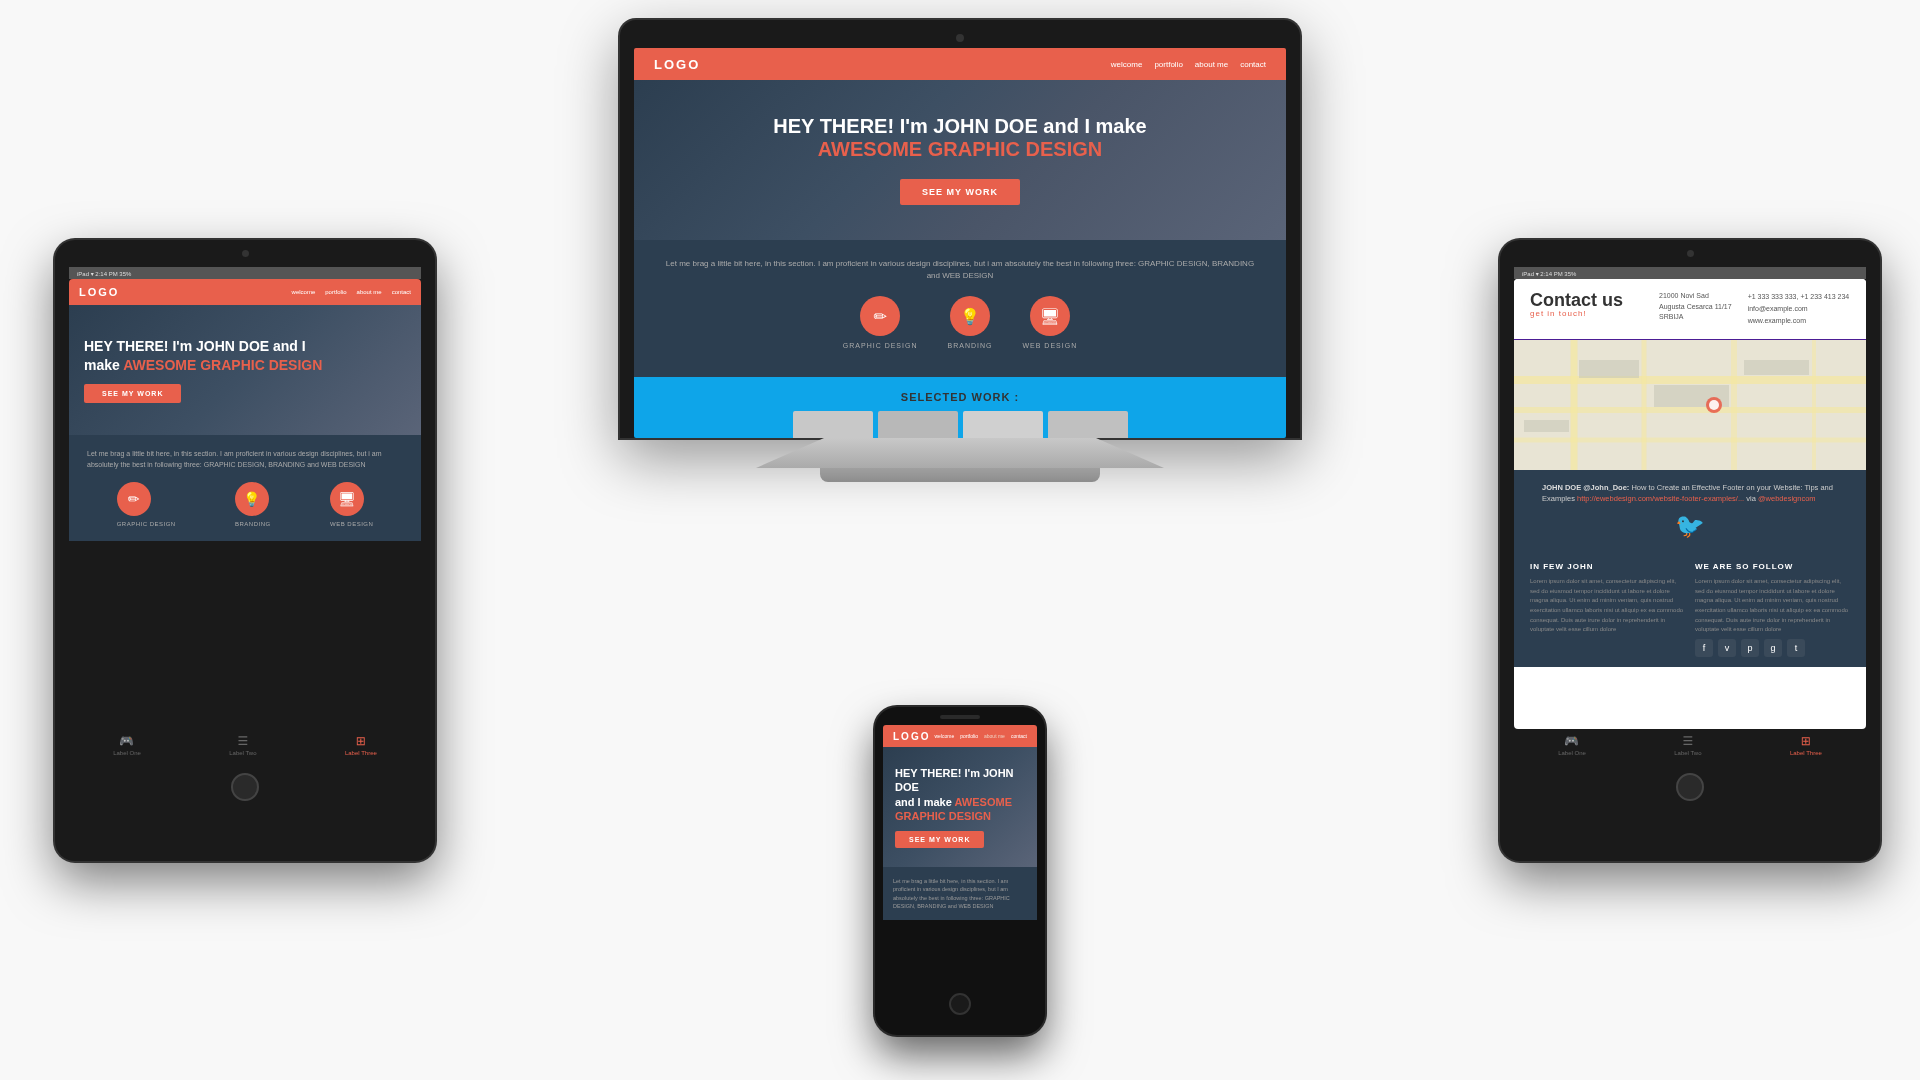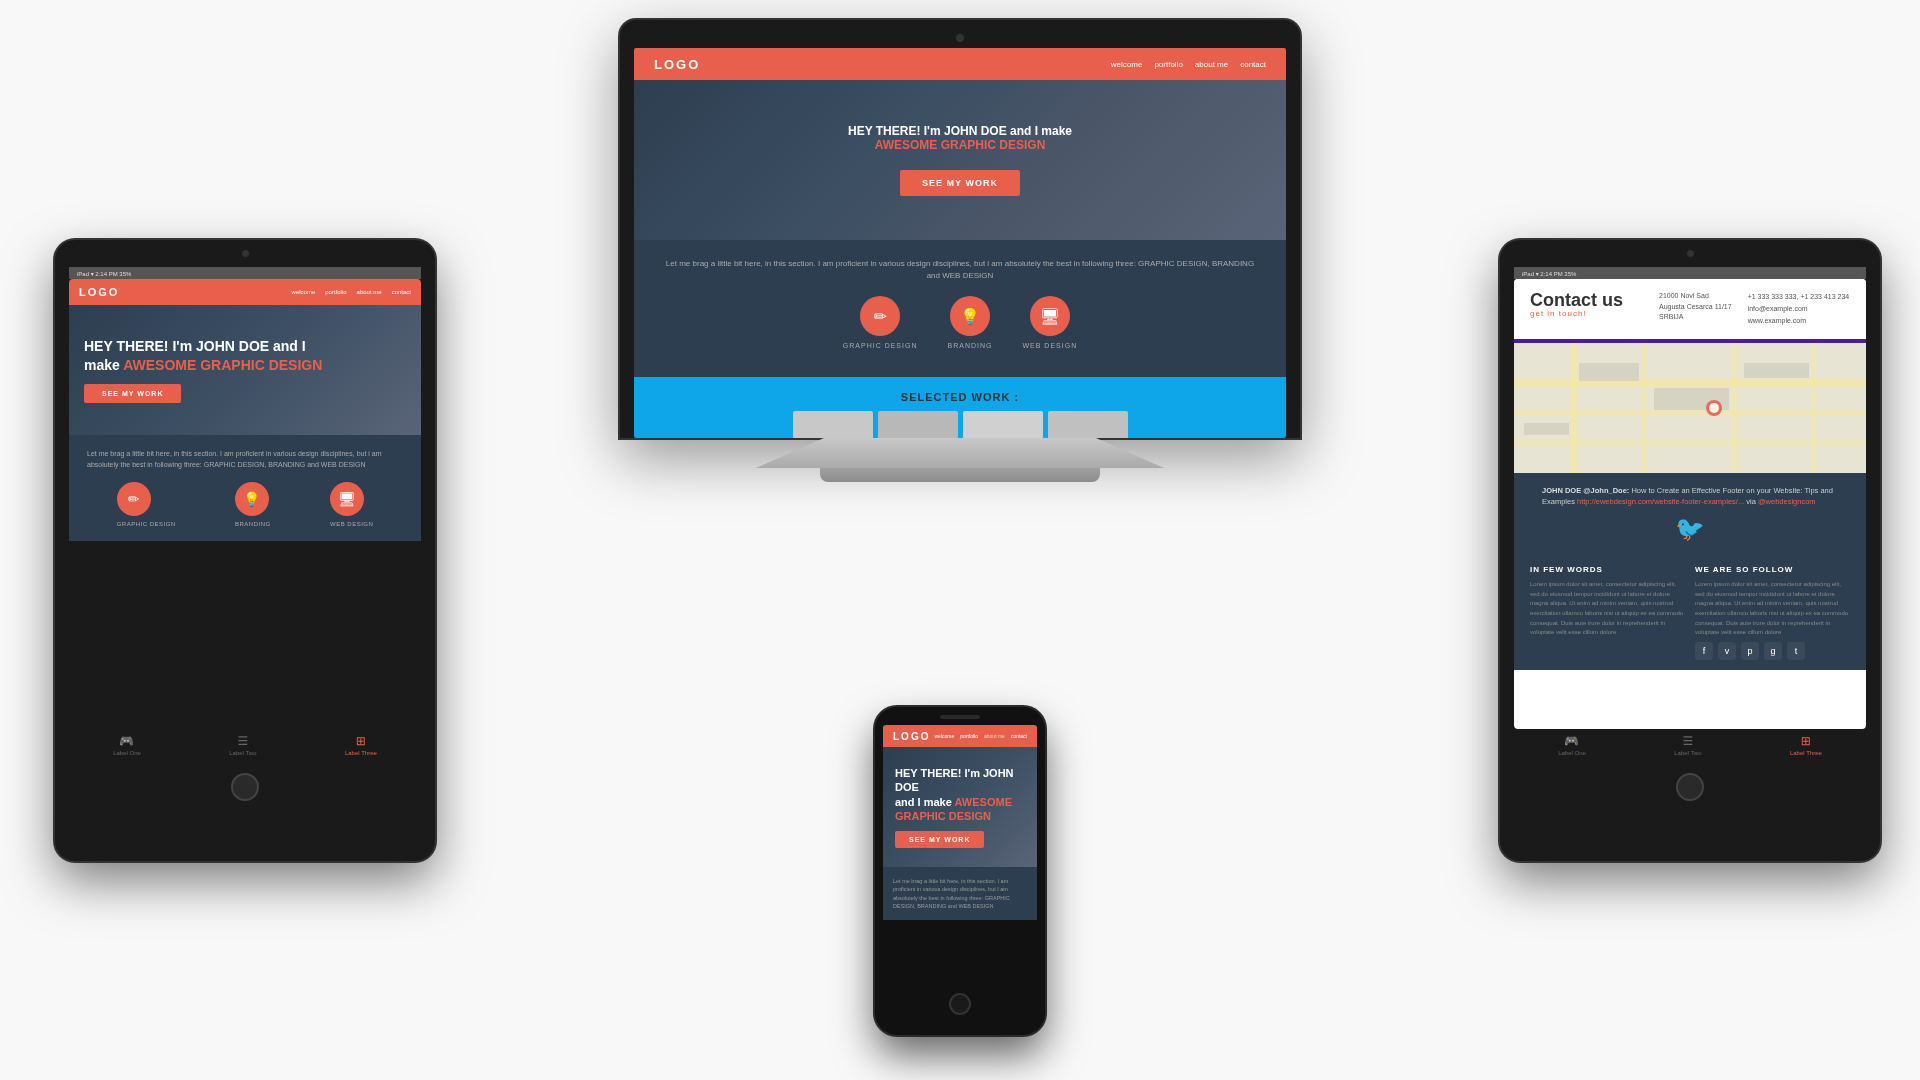--- a/index.html
+++ b/index.html
@@ -195,21 +195,21 @@
       display: flex;
       flex-direction: column;
       align-items: center;
       justify-content: center;
       text-align: center;
       padding: 20px;
     }
 
     .hero-title {
       color: white;
-      font-size: 12px;
+      font-size: 20px;
       font-weight: bold;
       margin-bottom: 4px;
     }
 
     .hero-accent {
       color: #e8604c;
     }
 
     .hero-btn {
       background: #e8604c;
@@ -370,21 +370,21 @@
 
     
     .contact-page {
       background: white;
       height: 100%;
     }
 
     .contact-header {
       background: white;
       padding: 12px 16px;
-      border-bottom: 4px solid #4c1d95;
+      border-bottom: 1px solid #4c1d95;
       display: flex;
       gap: 36px;
     }
 
     .contact-title-block {
       flex: 0 0 auto;
     }
 
     .contact-title-text {
       font-size: 18px;
@@ -801,21 +801,21 @@
 
           <div class="contact-twitter-section">
             <p class="twitter-text">
               <strong style="color:#ddd;">JOHN DOE @John_Doe:</strong> How to Create an Effective Footer on your Website: Tips and Examples <span class="twitter-link">http://ewebdesign.com/website-footer-examples/...</span> via <span class="twitter-link">@webdesigncom</span>
             </p>
             <div class="twitter-icon">🐦</div>
           </div>
 
           <div class="contact-footer">
             <div class="footer-col">
-              <div class="footer-col-title">IN FEW WORDS</div>
+              <div class="footer-col-title">IN FEW JOHN</div>
               <p class="footer-col-text">Lorem ipsum dolor sit amet, consectetur adipiscing elit, sed do eiusmod tempor incididunt ut labore et dolore magna aliqua. Ut enim ad minim veniam, quis nostrud exercitation ullamco laboris nisi ut aliquip ex ea commodo consequat. Duis aute irure dolor in reprehenderit in voluptate velit esse cillum dolore</p>
             </div>
             <div class="footer-col">
               <div class="footer-col-title">WE ARE SO FOLLOW</div>
               <p class="footer-col-text">Lorem ipsum dolor sit amet, consectetur adipiscing elit, sed do eiusmod tempor incididunt ut labore et dolore magna aliqua. Ut enim ad minim veniam, quis nostrud exercitation ullamco laboris nisi ut aliquip ex ea commodo consequat. Duis aute irure dolor in reprehenderit in voluptate velit esse cillum dolore</p>
               <div class="social-icons">
                 <div class="social-icon">f</div>
                 <div class="social-icon">v</div>
                 <div class="social-icon">p</div>
                 <div class="social-icon">g</div>

